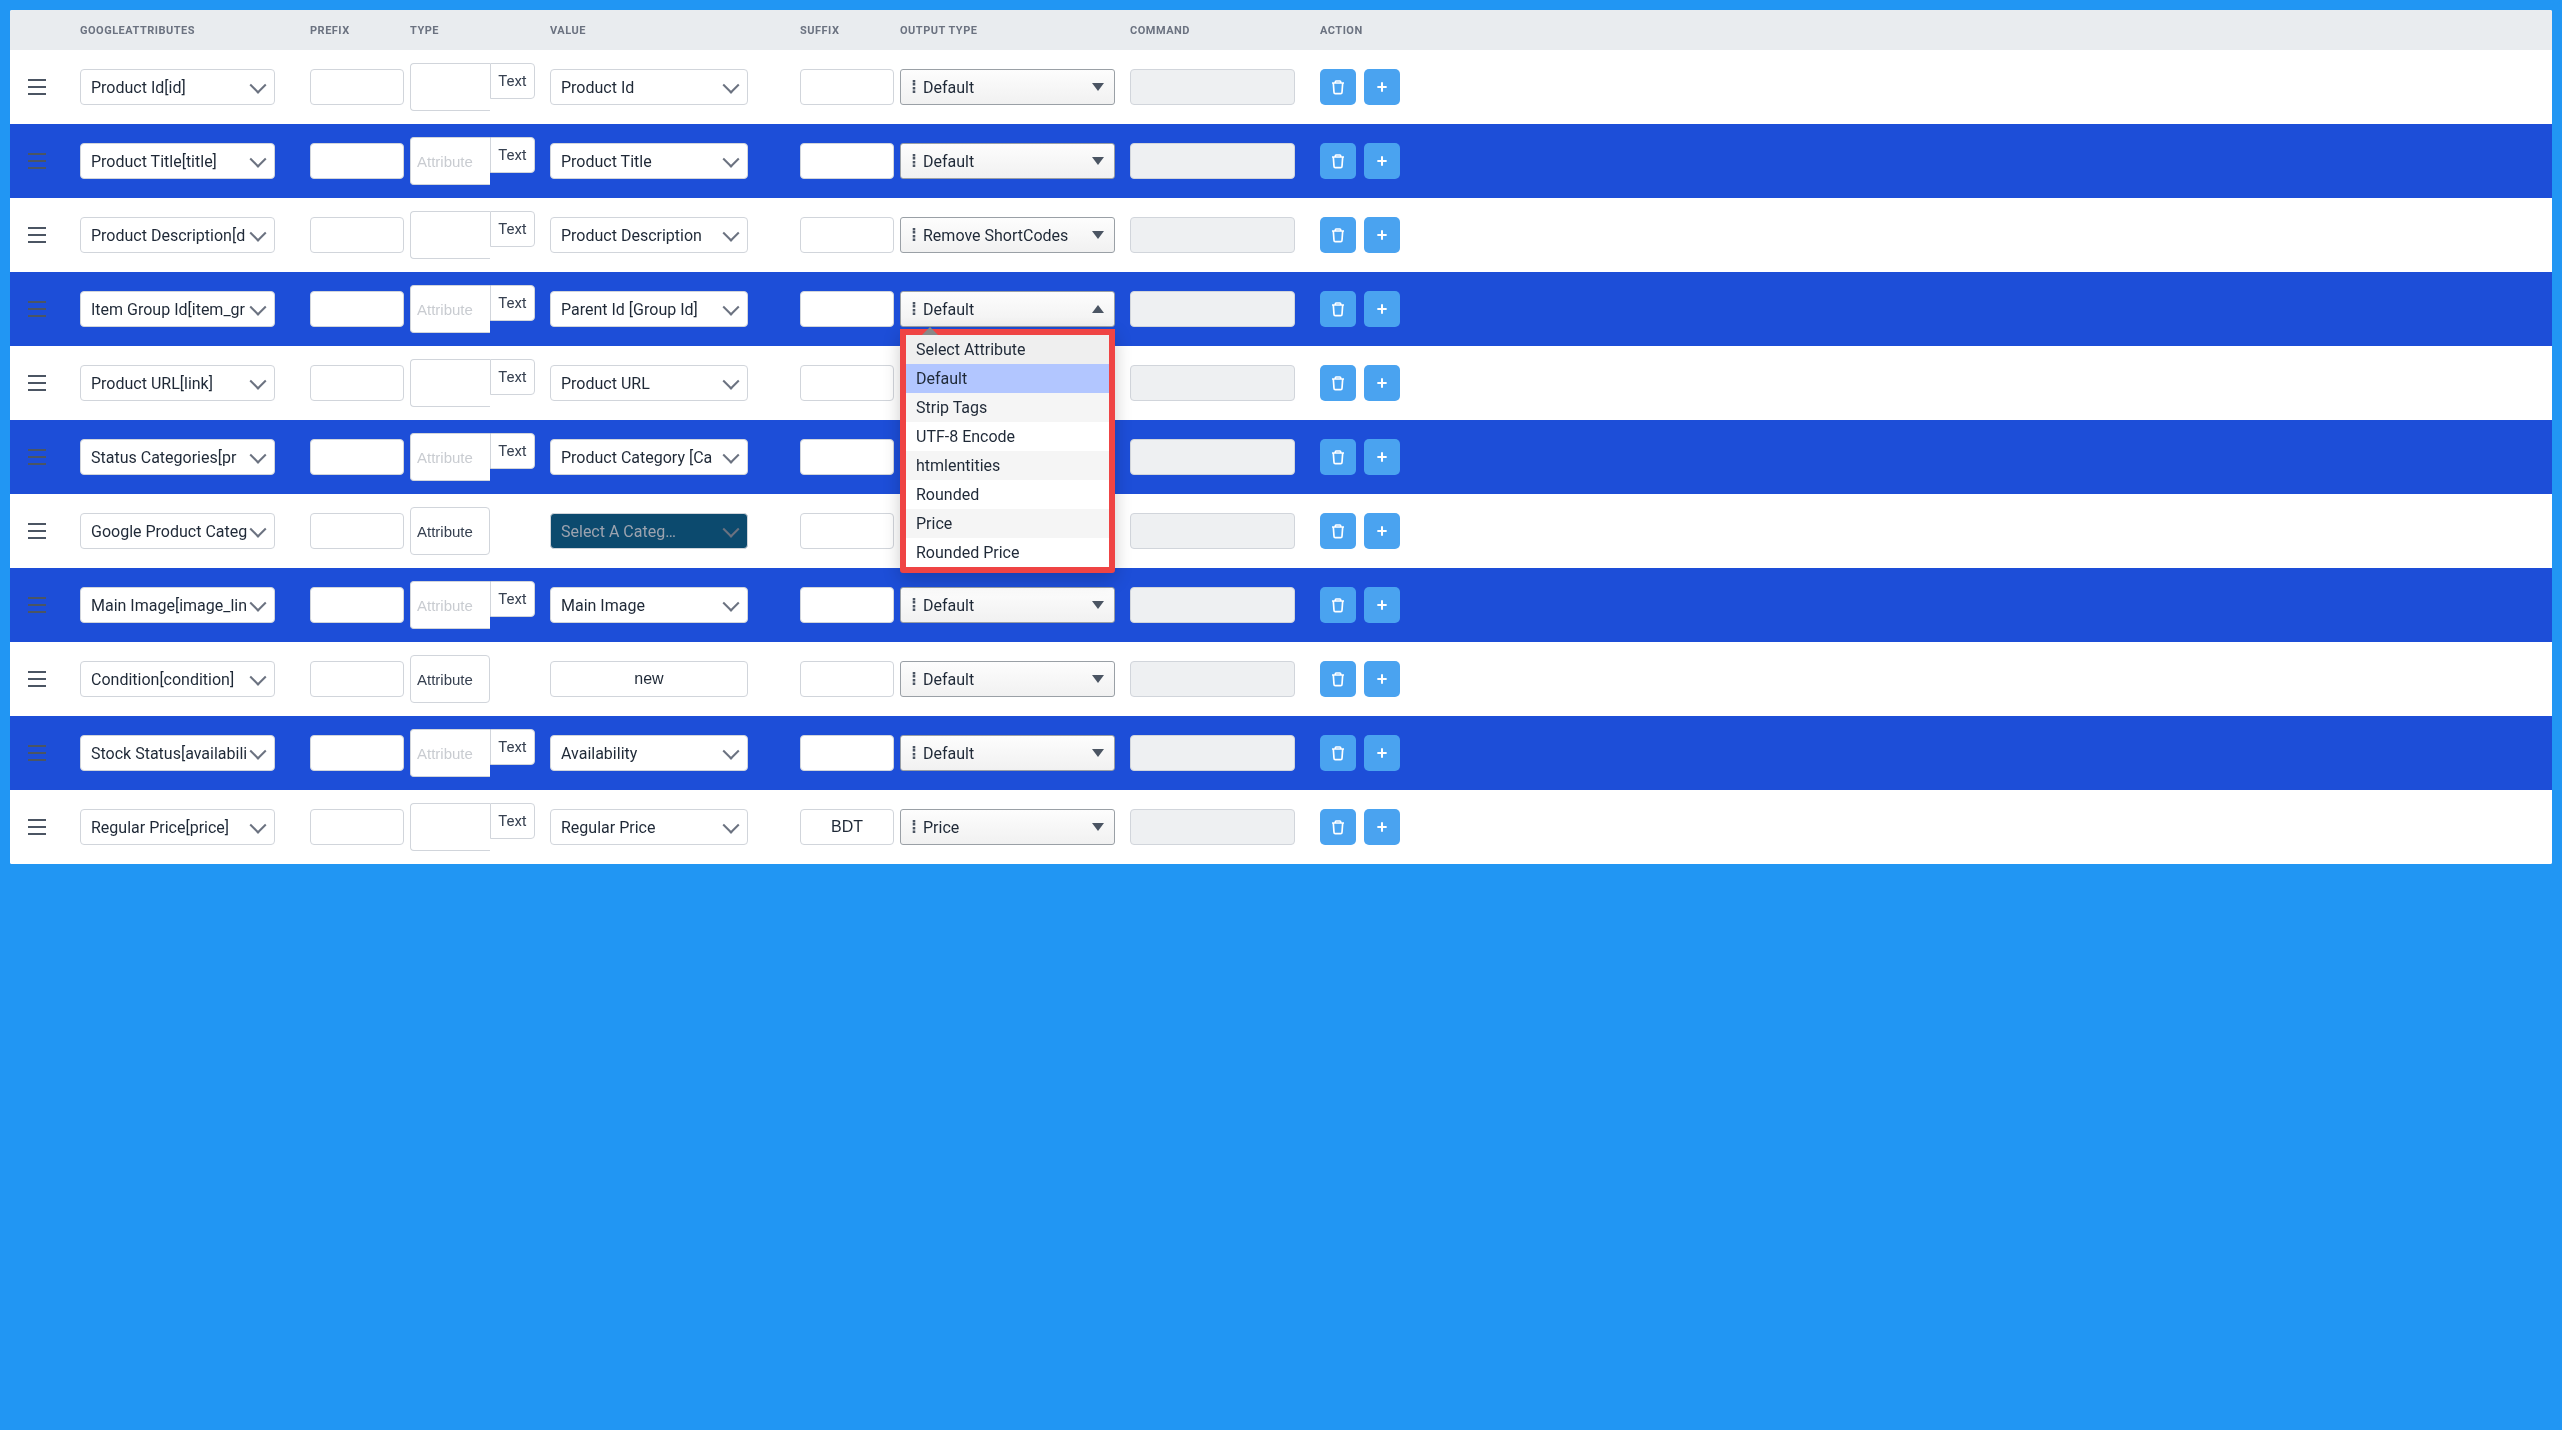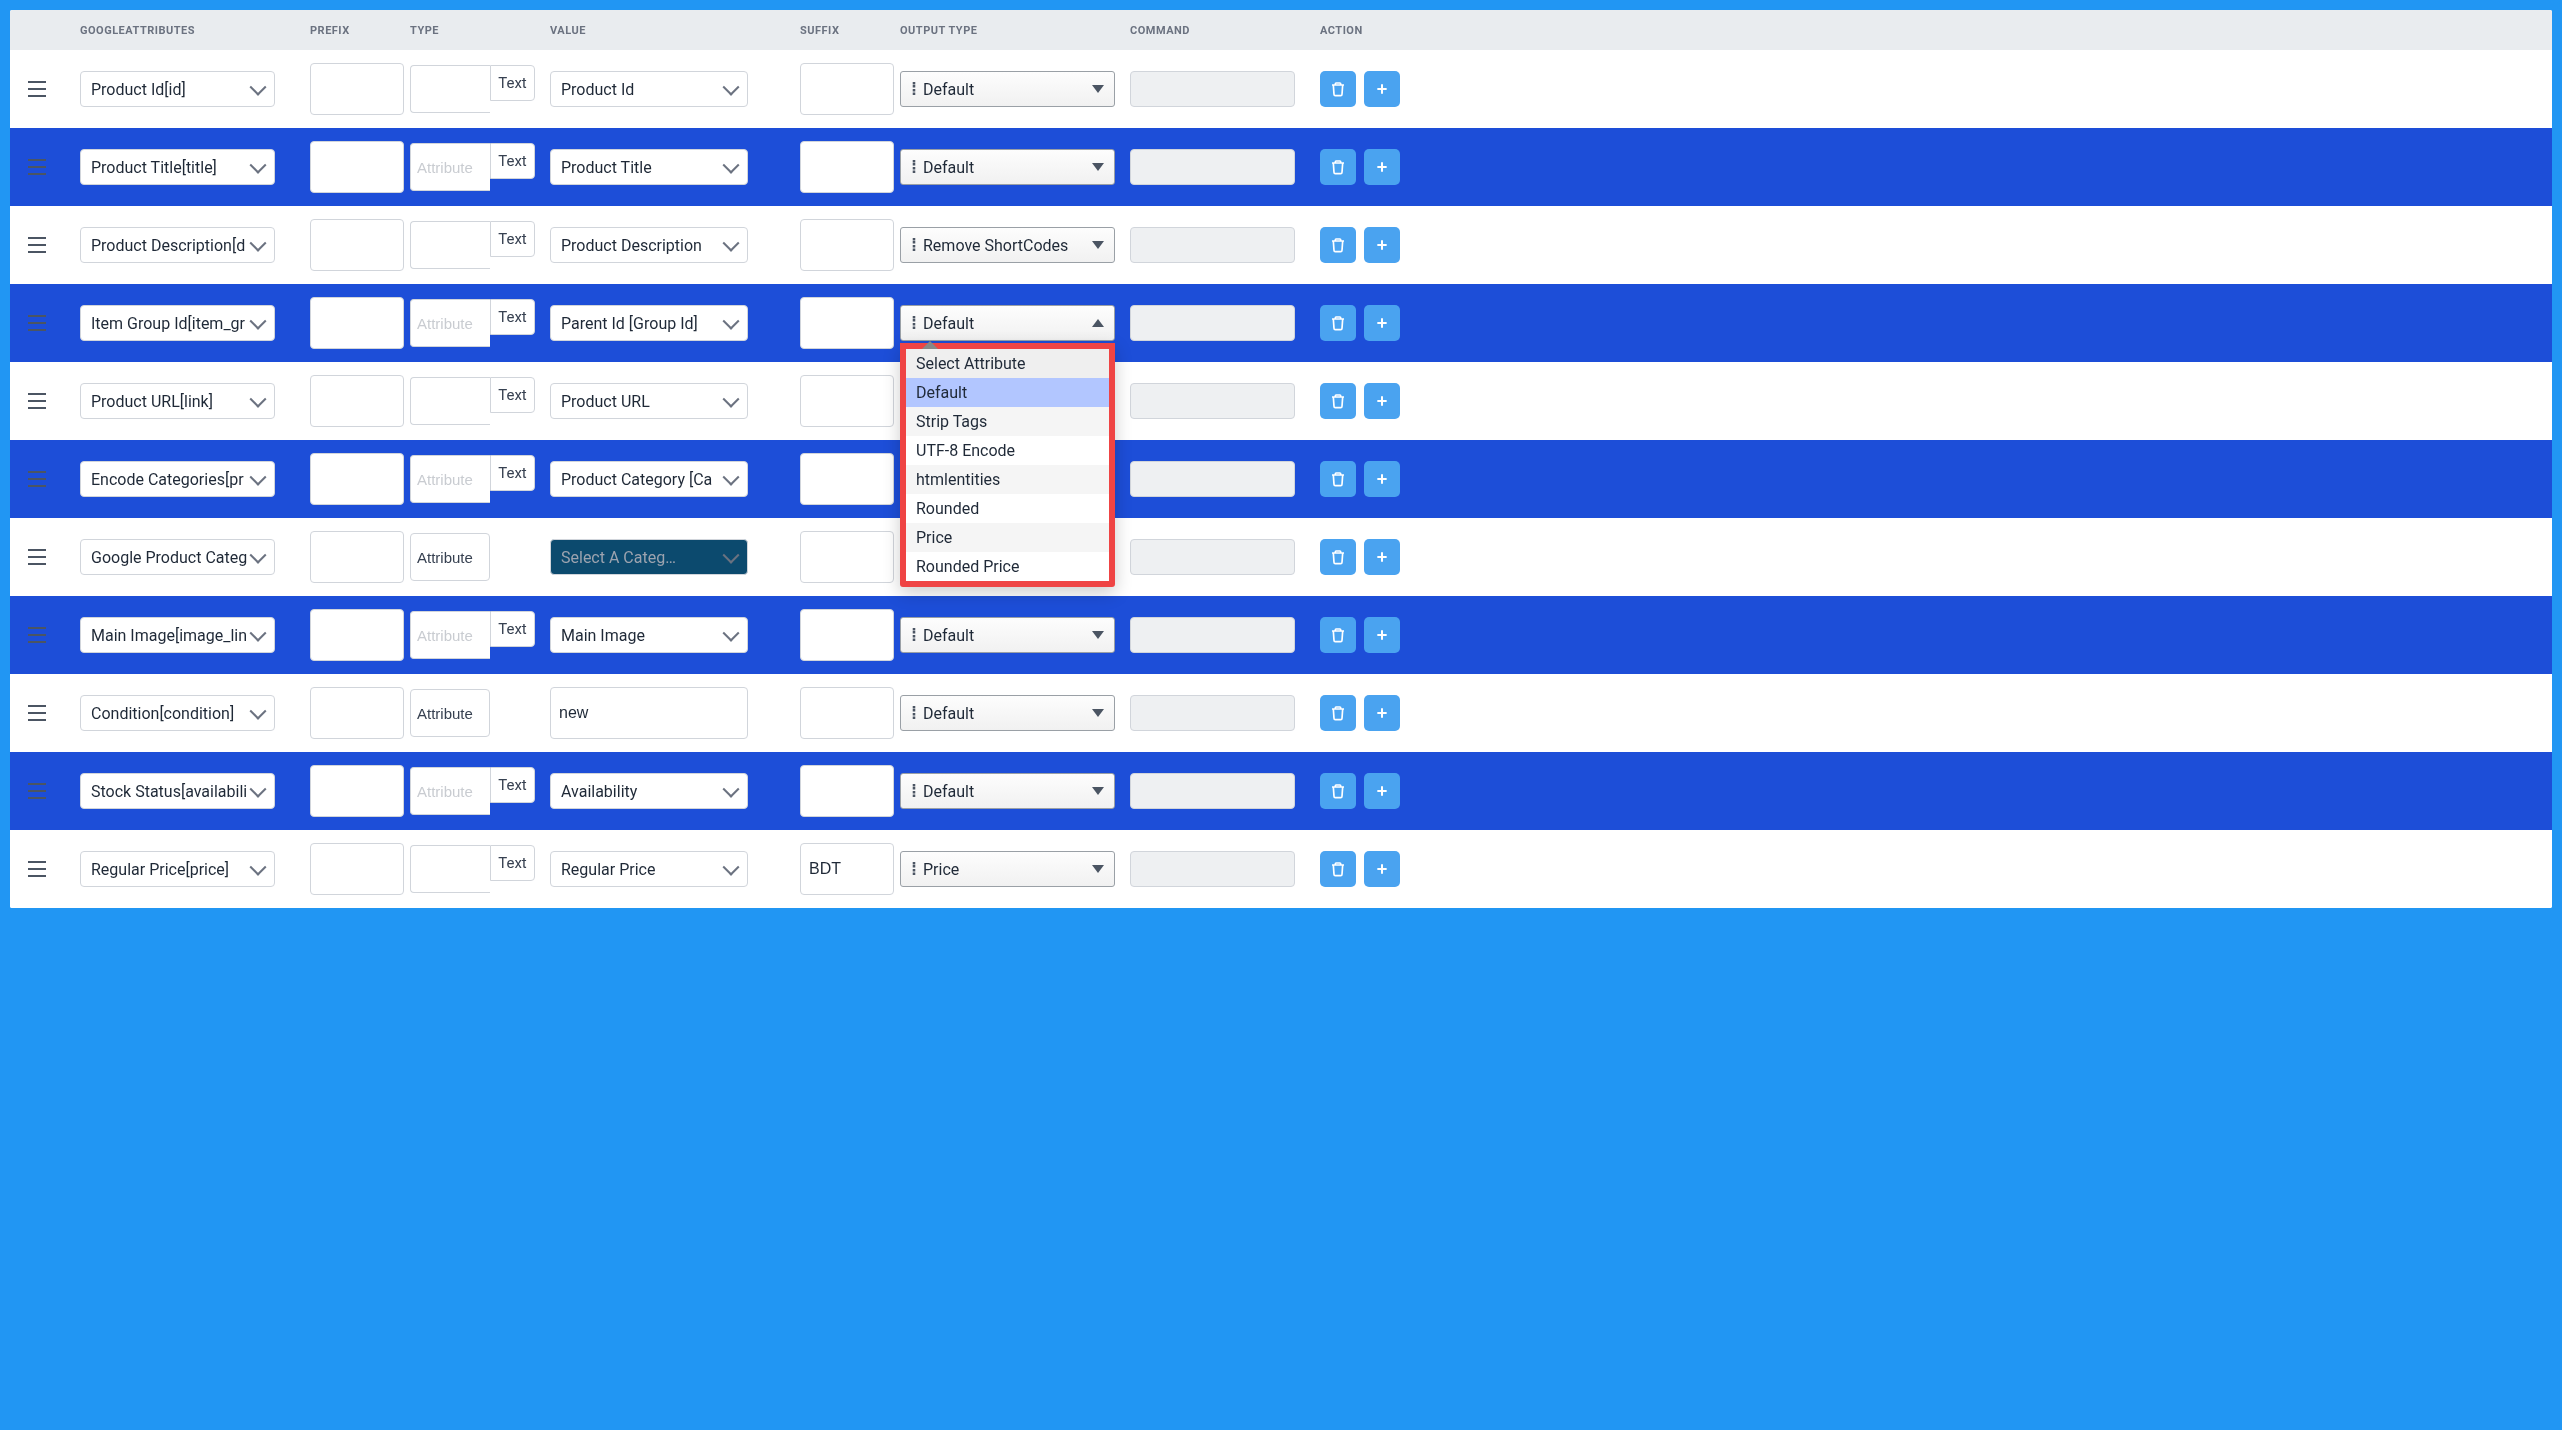--- a/index.html
+++ b/index.html
@@ -14,21 +14,21 @@
   .header > div { font-size:11px; font-weight:700; color:#6b7280; letter-spacing:0.5px; }
   .rows { }
   .row { display:grid; grid-template-columns: 60px 230px 100px 140px 250px 100px 230px 190px 90px; gap:0; align-items:center; padding:13px 10px; }
   .row.odd { background:#fff; }
   .row.even { background:#1d4ed8; }
   .drag { width:24px; height:24px; display:flex; flex-direction:column; justify-content:center; gap:5px; margin-left:8px; cursor:grab; }
   .drag span { height:2px; background:#4b5563; width:18px; }
   .sel { position:relative; border:1px solid #d1d5db; border-radius:4px; height:36px; background:#fff; display:flex; align-items:center; padding:0 28px 0 10px; font-size:16px; color:#1f2937; overflow:hidden; white-space:nowrap; cursor:pointer; width:195px; }
   .sel::after { content:""; position:absolute; right:10px; top:50%; width:10px; height:10px; border-right:2px solid #6b7280; border-bottom:2px solid #6b7280; transform:translateY(-65%) rotate(45deg); }
   .sel.ph { color:#9ca3af; background:#0c4a6e; }
-  .inp { border:1px solid #d1d5db; border-radius:4px; height:52px; background:#fff; padding:16px 8px; font-size:16px; color:#1f2937; width:94px; }
+  .inp { border:1px solid #d1d5db; border-radius:4px; height:36px; background:#fff; padding:16px 8px; font-size:16px; color:#1f2937; width:94px;text-align:center; }
   .typebox { display:flex; width:125px; }
   .typebox .tinp { border:1px solid #d1d5db; border-right:none; border-radius:4px 0 0 4px; height:48px; width:80px; background:#fff; padding:0 6px; font-size:15px; color:#c9ccd1; }
   .typebox .ttag { border:1px solid #d1d5db; border-radius:0 4px 4px 0; height:36px; background:#fff; display:flex; align-items:center; justify-content:center; font-size:15px; color:#374151; width:45px; }
   .typebox.attr .tinp { width:75px; }
   .typebox .tinp.attr { width:80px; border-radius:4px; border-right:1px solid #d1d5db; font-size:15px; padding:0 6px; color:#374151;}
   .outsel { position:relative; border:1px solid #9aa0a6; border-radius:3px; height:36px; background:linear-gradient(#fdfdfd,#f1f1f1); display:flex; align-items:center; padding:0 28px 0 10px; font-size:16px; color:#1f2937; width:215px; cursor:pointer; }
   .outsel::before { content:"⁞"; margin-right:6px; color:#4b5563; font-weight:bold; font-size:18px;}
   .outsel::after { content:""; position:absolute; right:10px; top:50%; width:0; height:0; border-left:6px solid transparent; border-right:6px solid transparent; border-top:8px solid #4b5563; transform:translateY(-50%); }
   .outsel.open::after { border-top:none; border-bottom:8px solid #4b5563; }
   .cmd { border:1px solid #d1d5db; border-radius:4px; height:36px; background:#eef0f2; width:165px; }
@@ -287,21 +287,21 @@
       </div>
       <div class="row even">
         <div>
           <div class="drag">
             <span></span>
             <span></span>
             <span></span>
           </div>
         </div>
         <div>
-          <div class="sel">Encode Categories[pr</div>
+          <div class="sel">Status Categories[pr</div>
         </div>
         <div><input class="inp" value="" style=""></div>
         <div>
           <div class="typebox">
             <input class="tinp" value="Attribute" placeholder="" style="">
             <div class="ttag">Text</div>
           </div>
         </div>
         <div class="col-val">
           <div class="sel">Product Category [Ca</div>

